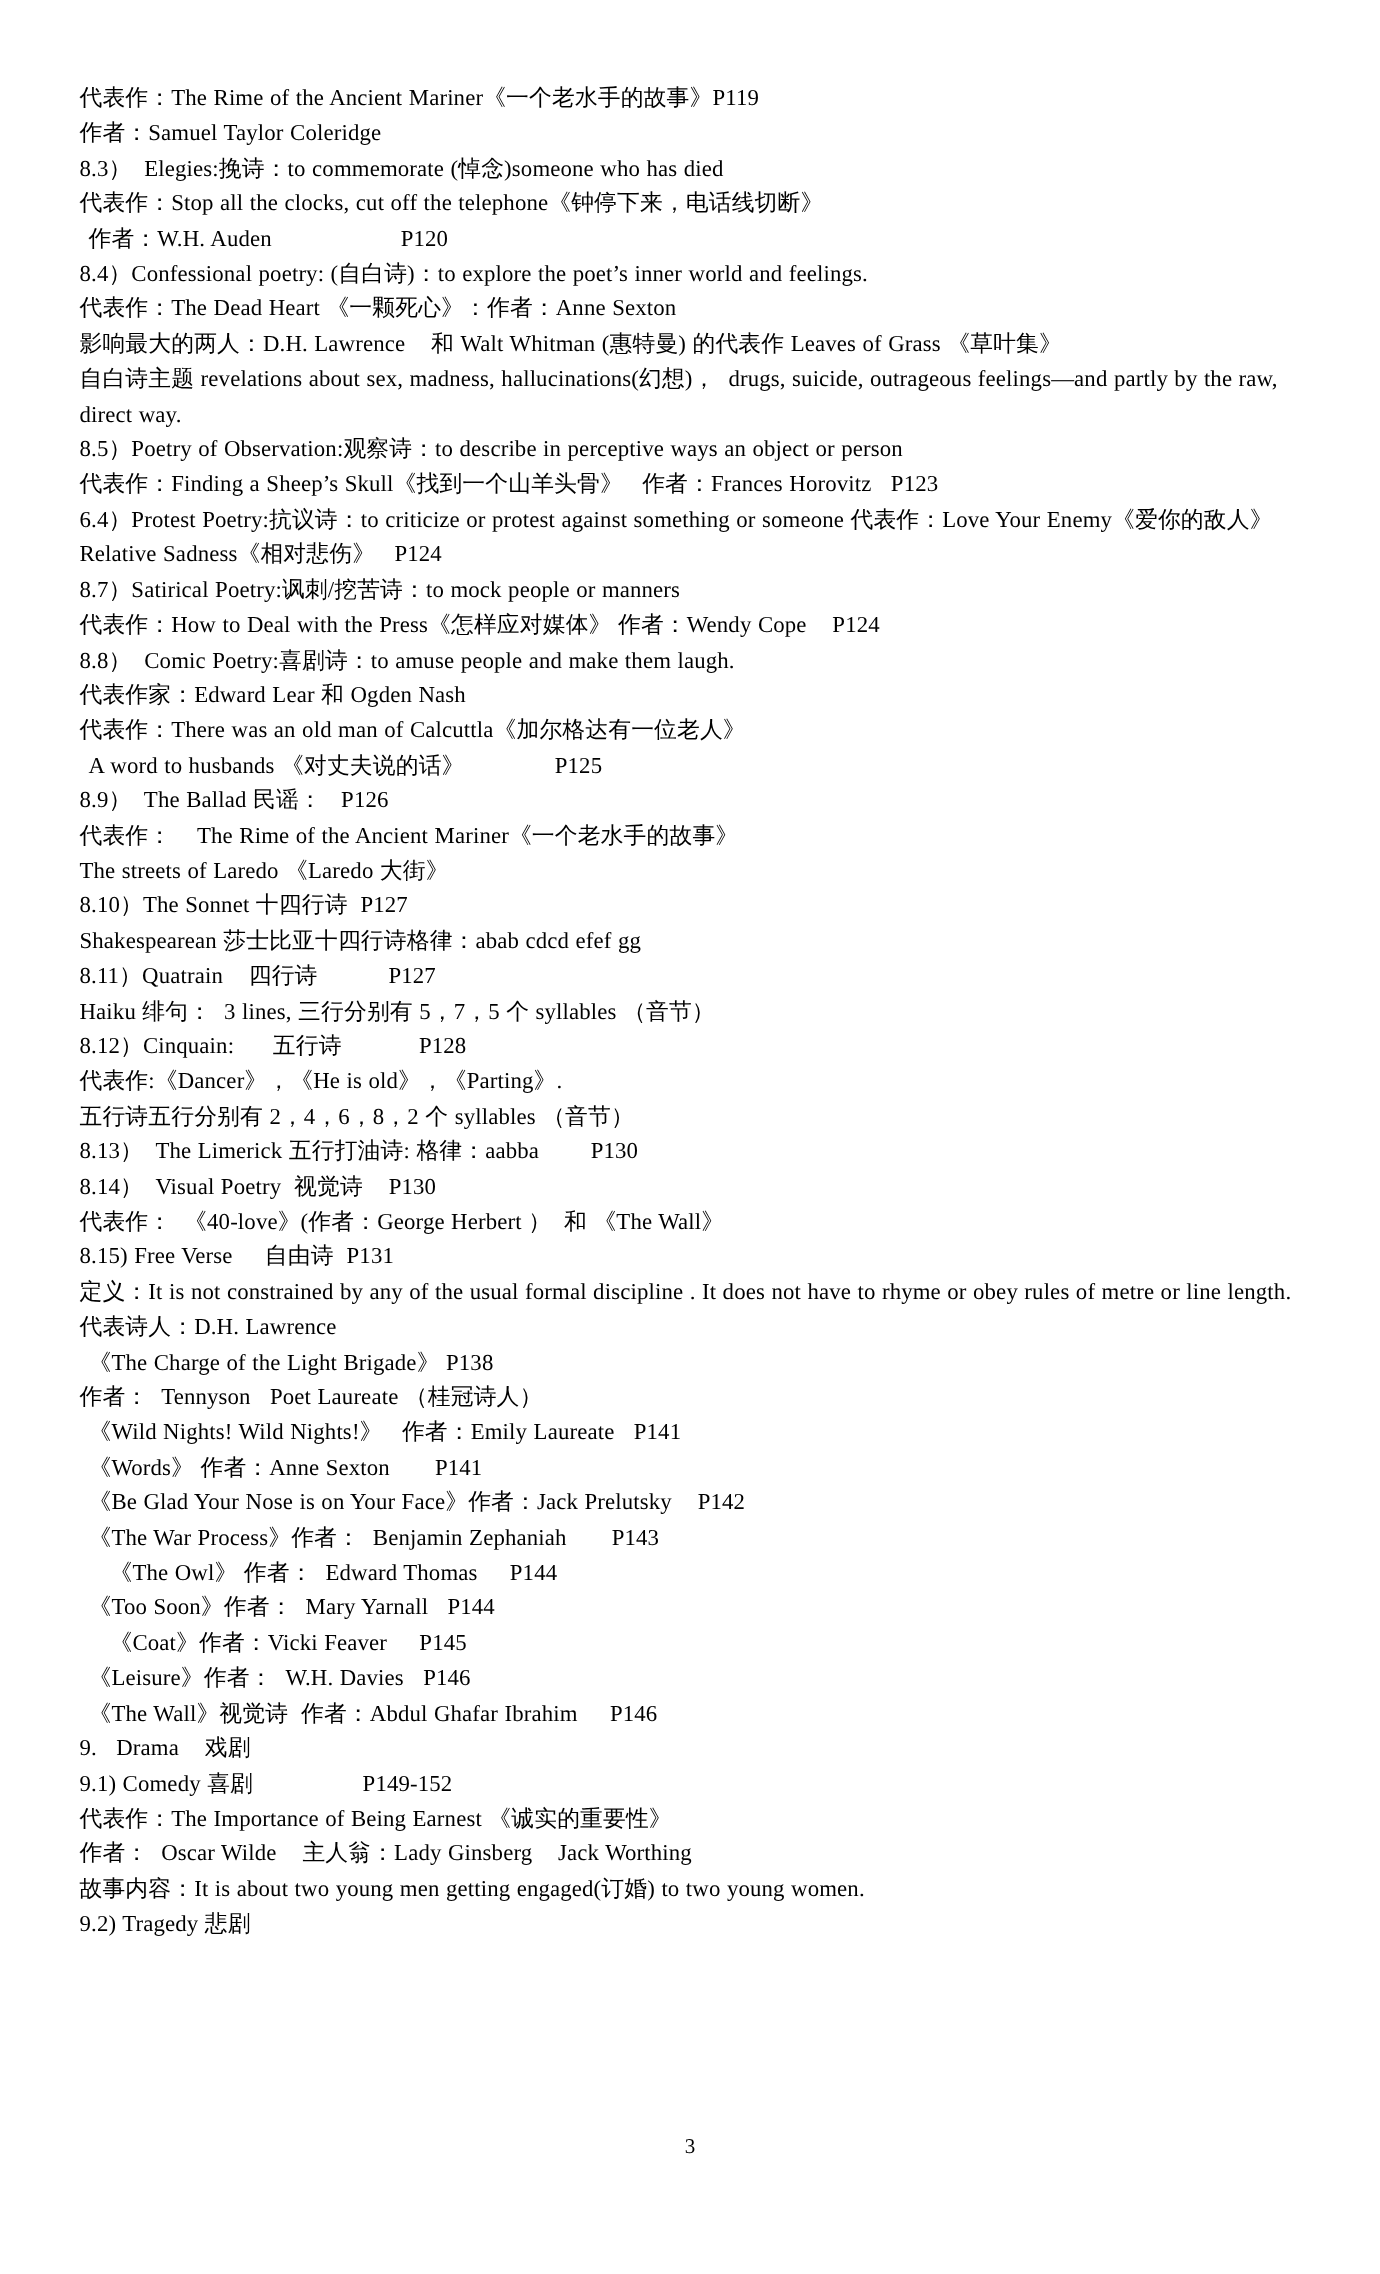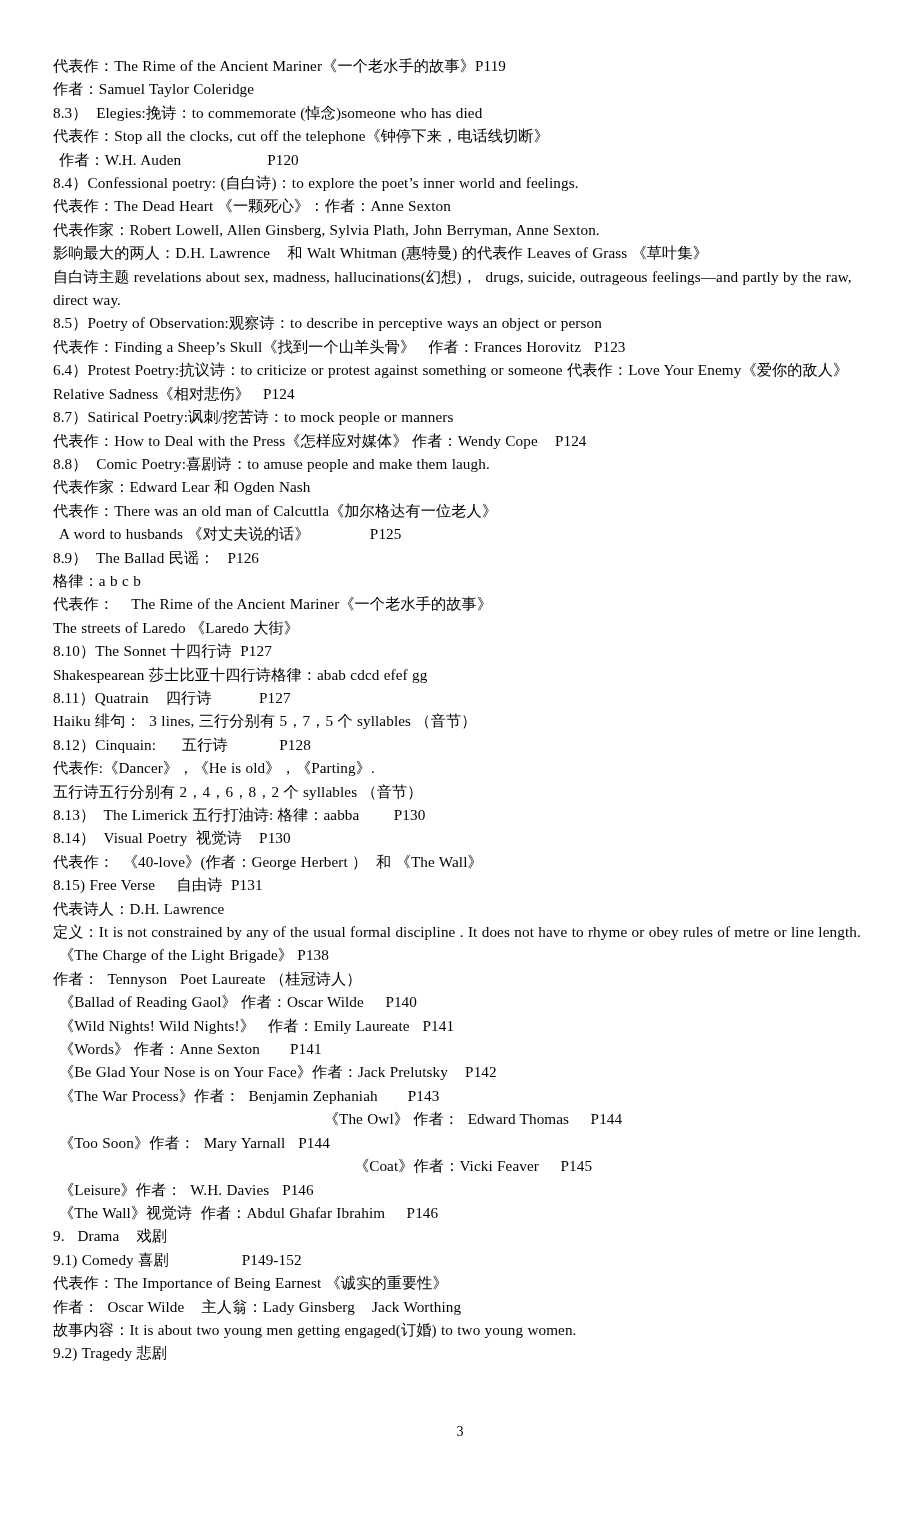--- a/index.html
+++ b/index.html
@@ -34,21 +34,21 @@
     font-size: 15.2px;
     line-height: 23.4px;
     white-space: pre-wrap;
     letter-spacing: 0.1px;
     text-align: left;
     word-spacing: 0.4px;
   }
   
   .i0  { padding-left: 0px; }
   .i1  { padding-left: 6px; }
-  .i3  { padding-left: 20px; text-align: center; }
+  .i3  { padding-left: 20px; }
   #page-number {
     position: absolute;
     left: 0;
     top: 1424px;
     width: 920px;
     text-align: center;
     font-size: 14px;
     font-family: "Liberation Serif", "DejaVu Serif", serif;
     color: #000000;
   }
@@ -59,52 +59,49 @@
 <div id="page">
 
   <div id="body-text">
       <div class="line i0">代表作：The Rime of the Ancient Mariner《一个老水手的故事》P119</div>
       <div class="line i0">作者：Samuel Taylor Coleridge</div>
       <div class="line i0">8.3）  Elegies:挽诗：to commemorate (悼念)someone who has died</div>
       <div class="line i0">代表作：Stop all the clocks, cut off the telephone《钟停下来，电话线切断》</div>
       <div class="line i1">作者：W.H. Auden                    P120</div>
       <div class="line i0">8.4）Confessional poetry: (自白诗)：to explore the poet’s inner world and feelings.</div>
       <div class="line i0">代表作：The Dead Heart 《一颗死心》：作者：Anne Sexton</div>
-      <div class="line i0">代表作家：Robert Lowell, Allen Ginsberg, Sylvia Plath, John Berryman, Anne Sexton.</div>
       <div class="line i0">影响最大的两人：D.H. Lawrence    和 Walt Whitman (惠特曼) 的代表作 Leaves of Grass 《草叶集》</div>
       <div class="line i0">自白诗主题 revelations about sex, madness, hallucinations(幻想)，  drugs, suicide, outrageous feelings—and partly by the raw, direct way.</div>
       <div class="line i0">8.5）Poetry of Observation:观察诗：to describe in perceptive ways an object or person</div>
       <div class="line i0">代表作：Finding a Sheep’s Skull《找到一个山羊头骨》   作者：Frances Horovitz   P123</div>
       <div class="line i0">6.4）Protest Poetry:抗议诗：to criticize or protest against something or someone 代表作：Love Your Enemy《爱你的敌人》Relative Sadness《相对悲伤》   P124</div>
       <div class="line i0">8.7）Satirical Poetry:讽刺/挖苦诗：to mock people or manners</div>
       <div class="line i0">代表作：How to Deal with the Press《怎样应对媒体》 作者：Wendy Cope    P124</div>
       <div class="line i0">8.8）  Comic Poetry:喜剧诗：to amuse people and make them laugh.</div>
       <div class="line i0">代表作家：Edward Lear 和 Ogden Nash</div>
       <div class="line i0">代表作：There was an old man of Calcuttla《加尔格达有一位老人》</div>
       <div class="line i1">A word to husbands 《对丈夫说的话》              P125</div>
       <div class="line i0">8.9）  The Ballad 民谣：   P126</div>
-      <div class="line i0">格律：a b c b</div>
       <div class="line i0">代表作：    The Rime of the Ancient Mariner《一个老水手的故事》</div>
       <div class="line i0">The streets of Laredo 《Laredo 大街》</div>
       <div class="line i0">8.10）The Sonnet 十四行诗  P127</div>
       <div class="line i0">Shakespearean 莎士比亚十四行诗格律：abab cdcd efef gg</div>
       <div class="line i0">8.11）Quatrain    四行诗           P127</div>
       <div class="line i0">Haiku 绯句：  3 lines, 三行分别有 5，7，5 个 syllables （音节）</div>
       <div class="line i0">8.12）Cinquain:      五行诗            P128</div>
       <div class="line i0">代表作:《Dancer》，《He is old》，《Parting》.</div>
       <div class="line i0">五行诗五行分别有 2，4，6，8，2 个 syllables （音节）</div>
       <div class="line i0">8.13）  The Limerick 五行打油诗: 格律：aabba        P130</div>
       <div class="line i0">8.14）  Visual Poetry  视觉诗    P130</div>
       <div class="line i0">代表作：  《40-love》(作者：George Herbert ）  和 《The Wall》</div>
       <div class="line i0">8.15) Free Verse     自由诗  P131</div>
+      <div class="line i0">定义：It is not constrained by any of the usual formal discipline . It does not have to rhyme or obey rules of metre or line length.</div>
       <div class="line i0">代表诗人：D.H. Lawrence</div>
-      <div class="line i0">定义：It is not constrained by any of the usual formal discipline . It does not have to rhyme or obey rules of metre or line length.</div>
       <div class="line i1">《The Charge of the Light Brigade》 P138</div>
       <div class="line i0">作者：  Tennyson   Poet Laureate （桂冠诗人）</div>
-      <div class="line i1">《Ballad of Reading Gaol》 作者：Oscar Wilde     P140</div>
       <div class="line i1">《Wild Nights! Wild Nights!》   作者：Emily Laureate   P141</div>
       <div class="line i1">《Words》 作者：Anne Sexton       P141</div>
       <div class="line i1">《Be Glad Your Nose is on Your Face》作者：Jack Prelutsky    P142</div>
       <div class="line i1">《The War Process》作者：  Benjamin Zephaniah       P143</div>
       <div class="line i3">《The Owl》 作者：  Edward Thomas     P144</div>
       <div class="line i1">《Too Soon》作者：  Mary Yarnall   P144</div>
       <div class="line i3">《Coat》作者：Vicki Feaver     P145</div>
       <div class="line i1">《Leisure》作者：  W.H. Davies   P146</div>
       <div class="line i1">《The Wall》视觉诗  作者：Abdul Ghafar Ibrahim     P146</div>
       <div class="line i0">9.   Drama    戏剧</div>

